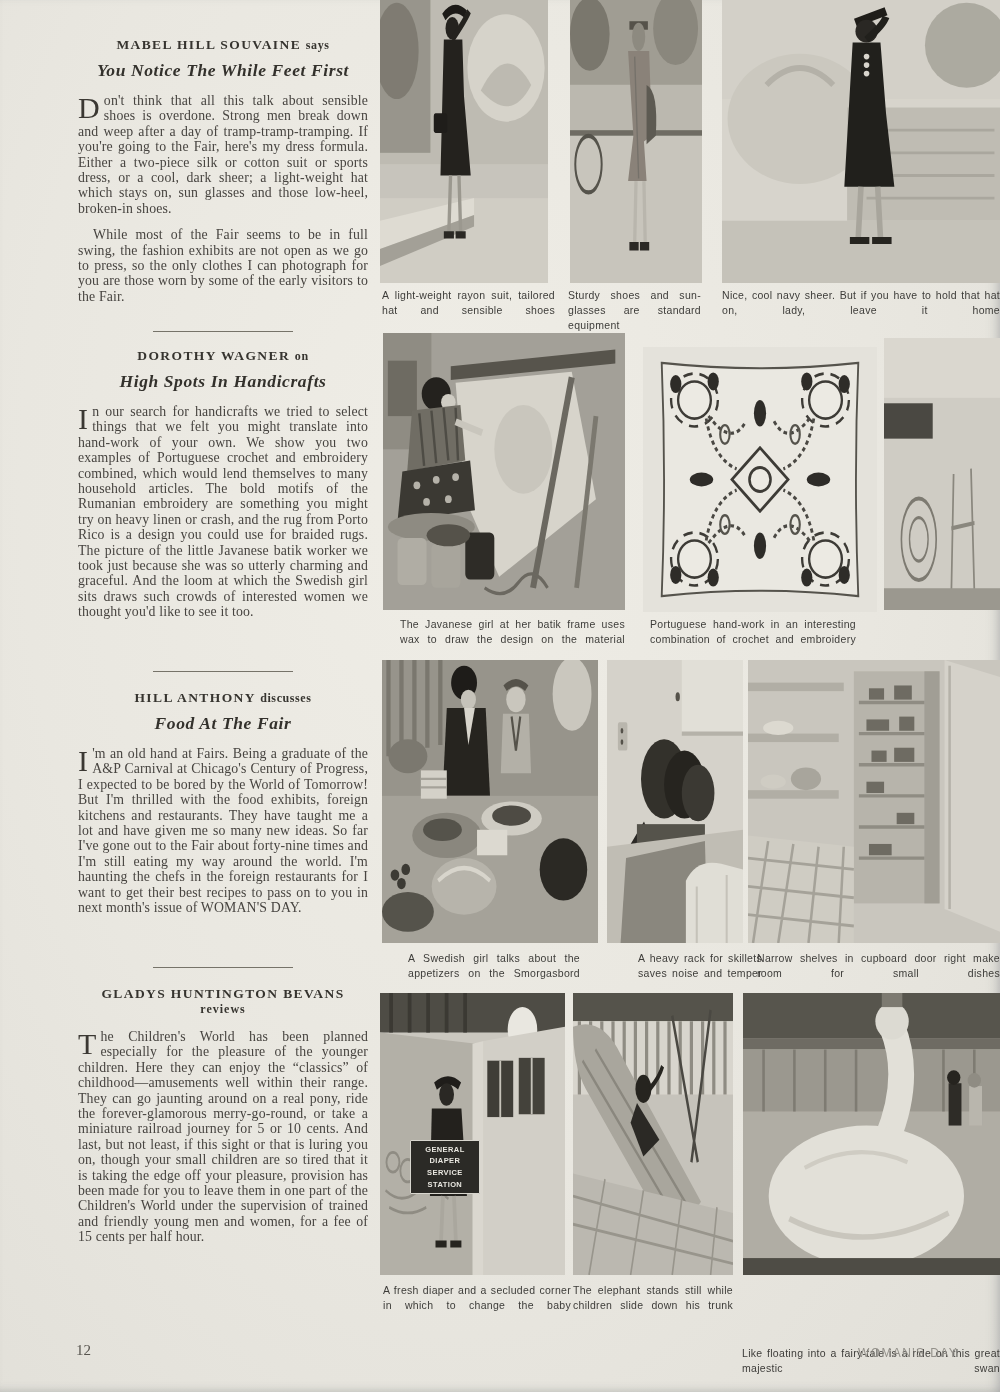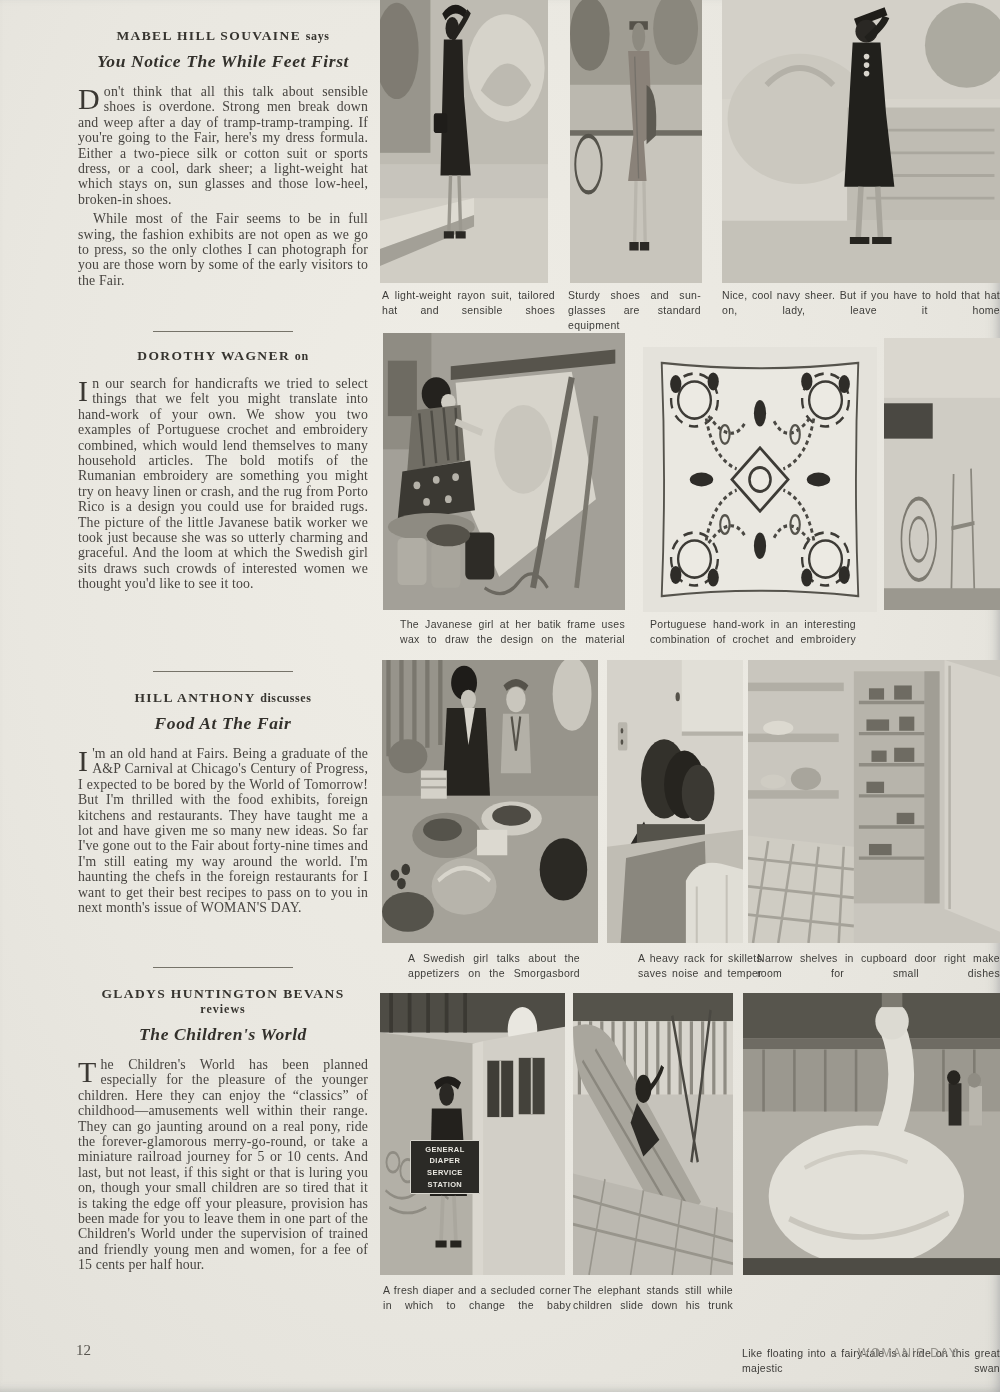--- a/index.html
+++ b/index.html
@@ -9,21 +9,21 @@
     box-shadow:inset -9px 0 12px -7px rgba(90,95,105,.35), inset 0 -8px 10px -7px rgba(90,95,105,.25);
     font-family:"Liberation Serif","DejaVu Serif",serif;color:#45423c;
   }
   
   .col-sec{position:absolute;left:78px;width:290px;}
   .kicker{text-align:center;font-weight:bold;font-size:13.5px;letter-spacing:1.4px;color:#36342f;}
   .kicker .conn{font-size:12px;letter-spacing:.6px;text-transform:lowercase;}
   .kicker .conn.block{display:block;letter-spacing:1px;}
   .title{margin:7px 0 0 0;text-align:center;font-style:italic;font-weight:bold;font-size:17.5px;letter-spacing:.6px;color:#33312c;}
   .body{margin:12px 0 0 0;font-size:13.8px;line-height:15.4px;text-align:justify;letter-spacing:.15px;color:#474440;}
-  .body.indent{margin-top:4px;text-indent:15px;}
+  .body.indent{margin-top:11px;text-indent:15px;}
   .dropcap{float:left;font-size:30px;line-height:25px;padding:2px 4px 0 0;color:#3b3833;}
   .rule{position:absolute;left:153px;width:140px;border-top:1.5px solid #767369;}
   
   .photo{position:absolute;margin:0;padding:0;overflow:hidden;background:#c9c6be;}
   .photo svg{display:block;width:100%;height:100%;}
   .cap{
     position:absolute;font-family:"Liberation Sans","DejaVu Sans",sans-serif;
     font-size:10.5px;line-height:15px;letter-spacing:.3px;color:#3d3c39;
     text-align:justify;text-align-last:justify;
   }
@@ -38,37 +38,38 @@
   
   .page-num{position:absolute;left:76px;top:1342px;font-size:15px;color:#57544e;}
   .brand{position:absolute;left:858px;top:1346px;font-family:"Liberation Sans","DejaVu Sans",sans-serif;
     font-size:12px;letter-spacing:1.4px;color:#93908a;}
 </style>
 </head>
 <body>
 
 <div class="page">
 
-  <section class="col-sec" style="top:28px">
+  <section class="col-sec" style="top:37px">
     <div class="kicker">
       <span>MABEL HILL SOUVAINE</span>
       <span class="conn">says</span>
     </div>
     <h2 class="title">You Notice The While Feet First</h2>
     <p class="body"><span class="dropcap">D</span><span>on't think that all this talk about sensible shoes is overdone. Strong men break down and weep after a day of tramp-tramp-tramping. If you're going to the Fair, here's my dress formula. Either a two-piece silk or cotton suit or sports dress, or a cool, dark sheer; a light-weight hat which stays on, sun glasses and those low-heel, broken-in shoes.</span></p>
     <p class="body indent">While most of the Fair seems to be in full swing, the fashion exhibits are not open as we go to press, so the only clothes I can photograph for you are those worn by some of the early visitors to the Fair.</p>
   </section>
 
   <div class="rule" style="top:331px"></div>
 
   <section class="col-sec" style="top:348px">
     <div class="kicker">
       <span>DOROTHY WAGNER</span>
       <span class="conn">on</span>
     </div>
+    <h2 class="title">High Spots In Handicrafts</h2>
     <p class="body"><span class="dropcap">I</span><span>n our search for handicrafts we tried to select things that we felt you might translate into hand-work of your own. We show you two examples of Portuguese crochet and embroidery combined, which would lend themselves to many household articles. The bold motifs of the Rumanian embroidery are something you might try on heavy linen or crash, and the rug from Porto Rico is a design you could use for braided rugs. The picture of the little Javanese batik worker we took just because she was so utterly charming and graceful. And the loom at which the Swedish girl sits draws such crowds of interested women we thought you'd like to see it too.</span></p>
   </section>
 
   <div class="rule" style="top:671px"></div>
 
   <section class="col-sec" style="top:690px">
     <div class="kicker">
       <span>HILL ANTHONY</span>
       <span class="conn">discusses</span>
     </div>
@@ -76,21 +77,20 @@
     <p class="body"><span class="dropcap">I</span><span>'m an old hand at Fairs. Being a graduate of the A&amp;P Carnival at Chicago's Century of Progress, I expected to be bored by the World of Tomorrow! But I'm thrilled with the food exhibits, foreign kitchens and restaurants. They have taught me a lot and have given me so many new ideas. So far I've gone out to the Fair about forty-nine times and I'm still eating my way around the world. I'm haunting the chefs in the foreign restaurants for I want to get their best recipes to pass on to you in next month's issue of WOMAN'S DAY.</span></p>
   </section>
 
   <div class="rule" style="top:967px"></div>
 
   <section class="col-sec" style="top:986px">
     <div class="kicker">
       <span>GLADYS HUNTINGTON BEVANS</span>
       <span class="conn block">reviews</span>
     </div>
-    <h2 class="title">The Children's World</h2>
     <p class="body"><span class="dropcap">T</span><span>he Children's World has been planned especially for the pleasure of the younger children. Here they can enjoy the “classics” of childhood—amusements well within their range. They can go jaunting around on a real pony, ride the forever-glamorous merry-go-round, or take a miniature railroad journey for 5 or 10 cents. And last, but not least, if this sight or that is luring you on, though your small children are so tired that it is taking the edge off your pleasure, provision has been made for you to leave them in one part of the Children's World under the supervision of trained and friendly young men and women, for a fee of 15 cents per half hour.</span></p>
   </section>
 
   <figure class="photo" style="left:380px;top:0;width:168px;height:283px">
     <svg viewBox="0 0 100 100" preserveAspectRatio="none">
       <rect width="100" height="100" fill="#c7c4bc"></rect>
       <rect width="100" height="58" fill="#bebbb2"></rect>
       <rect width="30" height="54" fill="#8f8c82" opacity=".8"></rect>
       <ellipse cx="10" cy="18" rx="13" ry="17" fill="#6e6b61" opacity=".6"></ellipse>
       <ellipse cx="75" cy="24" rx="23" ry="19" fill="#d6d3ca"></ellipse>

